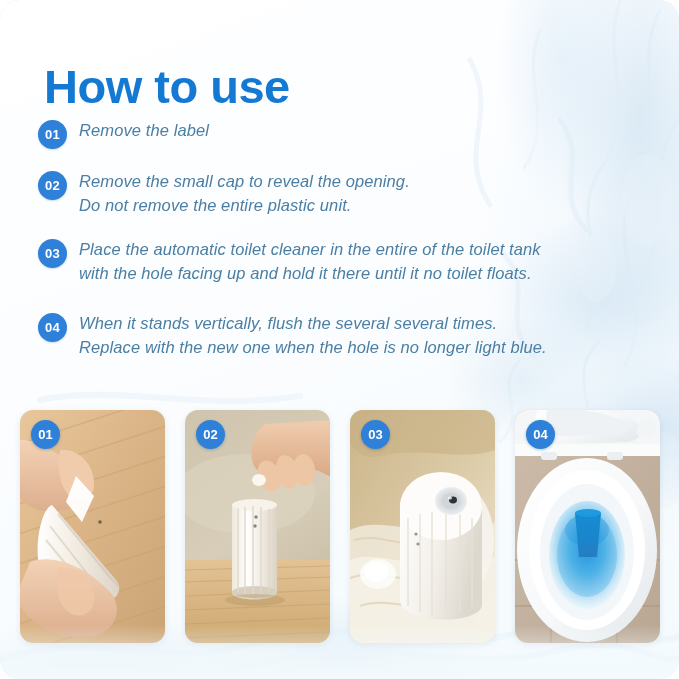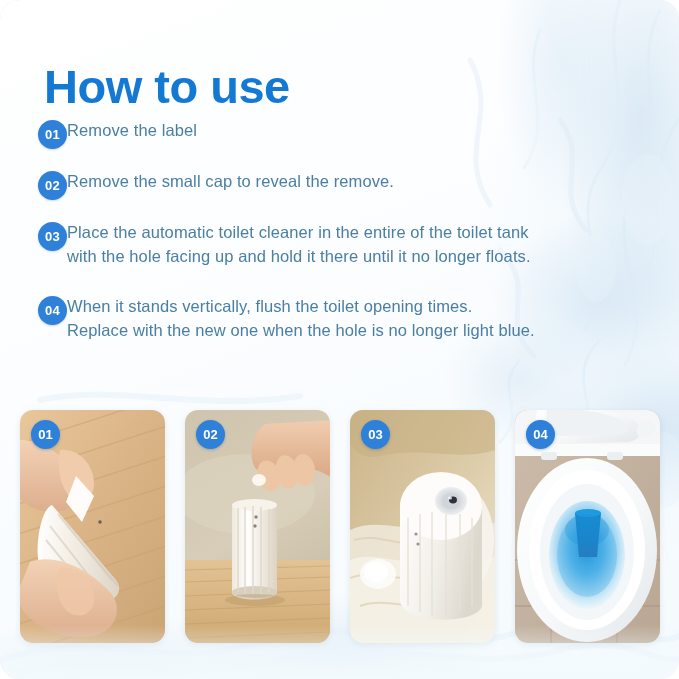--- a/index.html
+++ b/index.html
@@ -82,25 +82,27 @@
     font-size: 13px;
     font-weight: 700;
     display: flex;
     align-items: center;
     justify-content: center;
     margin-top: 2px;
     letter-spacing: .2px;
     box-shadow: 0 1px 2px rgba(30,90,150,.22);
   }
   .step-text {
+    margin-left: 12px;
     color: #4a7ea3;
     font-size: 16.5px;
     line-height: 1.46;
     font-weight: 400;
     letter-spacing: .1px;
+    font-style: italic;
   }
   .step-line { display: block; white-space: nowrap; }
 
   
   .cards {
     position: absolute;
     left: 20px;
     top: 410px;
     width: 640px;
     display: flex;
@@ -197,36 +199,37 @@
     <div class="step">
       <div class="badge">01</div>
       <div class="step-text">
         <span class="step-line">Remove the label</span>
       </div>
     </div>
 
     <div class="step">
       <div class="badge">02</div>
       <div class="step-text">
-        <span class="step-line">Remove the small cap to reveal the remove.</span>
+        <span class="step-line">Remove the small cap to reveal the opening.</span>
+        <span class="step-line">Do not remove the entire plastic unit.</span>
       </div>
     </div>
 
     <div class="step">
       <div class="badge">03</div>
       <div class="step-text">
         <span class="step-line">Place the automatic toilet cleaner in the entire of the toilet tank</span>
-        <span class="step-line">with the hole facing up and hold it there until it no longer floats.</span>
+        <span class="step-line">with the hole facing up and hold it there until it no toilet floats.</span>
       </div>
     </div>
 
     <div class="step">
       <div class="badge">04</div>
       <div class="step-text">
-        <span class="step-line">When it stands vertically, flush the toilet opening times.</span>
+        <span class="step-line">When it stands vertically, flush the several several times.</span>
         <span class="step-line">Replace with the new one when the hole is no longer light blue.</span>
       </div>
     </div>
 
   </div>
 
   <div class="cards">
 
     <div class="card">
       <div class="card-badge">01</div>

